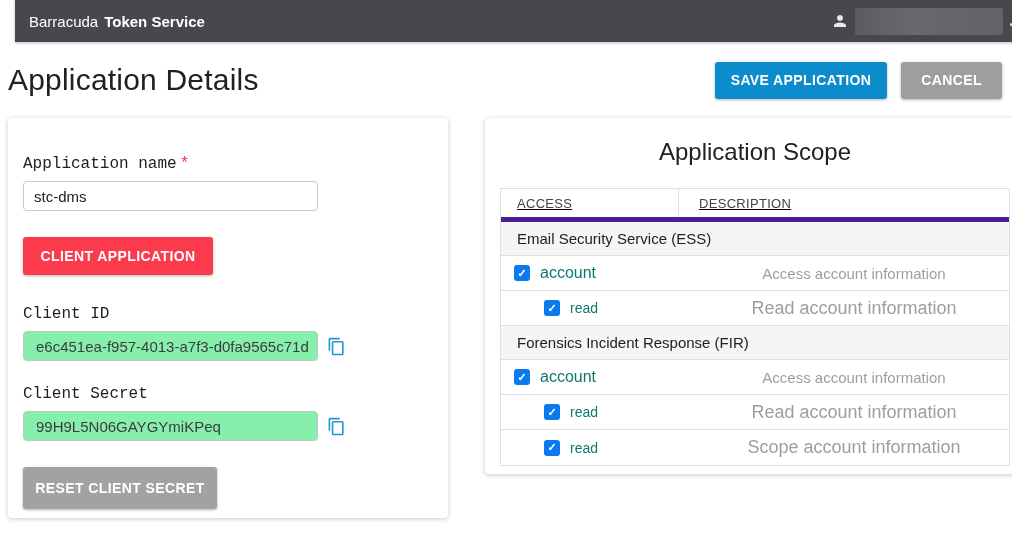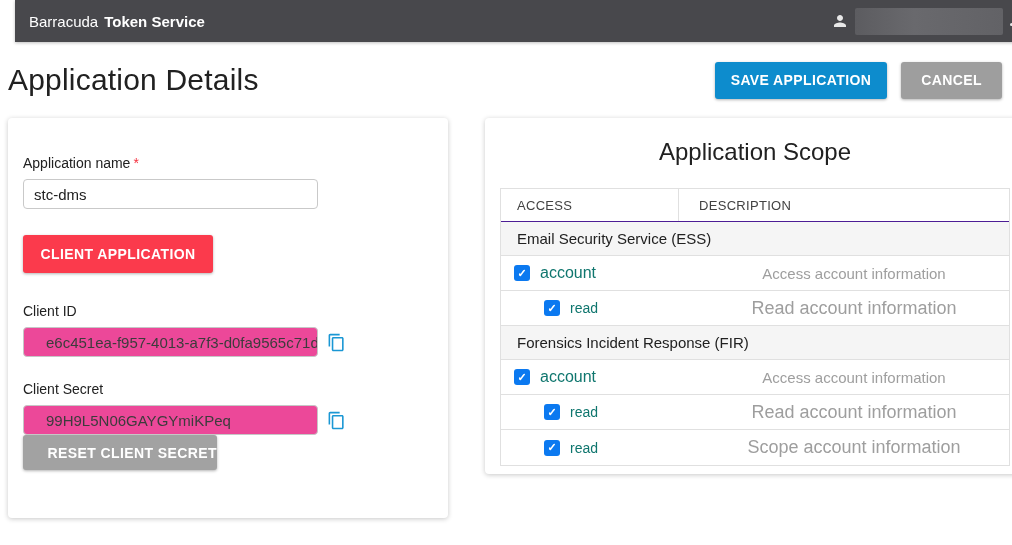--- a/index.html
+++ b/index.html
@@ -29,43 +29,43 @@
   .btn-cancel { background:#9e9e9e; width:101px; height:37px; }
   .btn-save { background:#0d8ccd; width:172px; height:37px; }
 
   
   .card { position:absolute; background:#ffffff; border-radius:4px;
     box-shadow:0 1px 5px rgba(0,0,0,0.22); }
   .card-left { left:8px; top:118px; width:440px; height:400px; padding:0 15px; }
   .card-right { left:485px; top:118px; width:540px; height:356px; padding:0 15px;text-align:center; }
 
   
-  .field-label { font-size:14px; color:#212121; }
+  .field-label { font-size:16px; color:#212121;font-family:Liberation Mono, monospace; }
   .required { color:#f4313f; margin-left:3px; }
   .lbl-appname { margin-top:37px; }
   .text-input { margin-top:8px; width:295px; height:30px; border:1px solid #c9c9c9;
     border-radius:4px; font-size:15px; color:#212121; padding:0 10px;
     font-family:"Liberation Sans",sans-serif; background:#ffffff; display:block; }
   .btn-delete { display:block; margin-top:26px; background:#fb3a4c;
     width:190px; height:38px; }
   .lbl-clientid { margin-top:30px; }
   .copy-row { margin-top:8px; display:flex; align-items:center; gap:9px; }
-  .readonly-field { width:295px; height:30px; background:#ec4899;
+  .readonly-field { width:295px; height:30px; background:#86efac;
     border:1px solid #c6c6c6; border-radius:4px; font-size:15px; color:#3c3c3c;
-    display:flex; align-items:center; padding:0 22px; white-space:nowrap; overflow:hidden; }
+    display:flex; align-items:center; padding:0 12px; white-space:nowrap; overflow:hidden; }
   .copy-btn { background:none; border:none; cursor:pointer; padding:0; line-height:0; }
   .lbl-secret { margin-top:24px; }
-  .btn-reset { display:block; background:#a2a2a2;
-    width:194px; height:35px;text-align:right; }
+  .btn-reset { display:block; margin-top:26px; background:#a2a2a2;
+    width:194px; height:42px; }
 
   
   .scope-title { margin-top:20px; font-size:24px; font-weight:400; color:#212121; }
   .scope-table { margin-top:22px; width:510px; border:1px solid #e0e0e0;
     background:#ffffff; }
-  .scope-head { display:flex; height:33px; border-bottom:1px solid #4c1d95; }
+  .scope-head { display:flex; height:33px; border-bottom:5px solid #4c1d95;text-decoration:underline; }
   .scope-head .col-access { width:178px; border-right:1px solid #e0e0e0;
     display:flex; align-items:center; padding-left:16px; }
   .scope-head .col-desc { flex:1; display:flex; align-items:center; padding-left:20px; }
   .scope-head span { font-size:13px; color:#424242; letter-spacing:0.3px; }
   .section-row { height:34px; background:#f5f5f5; display:flex; align-items:center;
     padding-left:16px; font-size:15px; color:#212121;
     border-bottom:1px solid #e0e0e0; }
   .scope-row { height:35px; display:flex; align-items:center;
     border-bottom:1px solid #e0e0e0; }
   .scope-row:last-child { border-bottom:none; }

